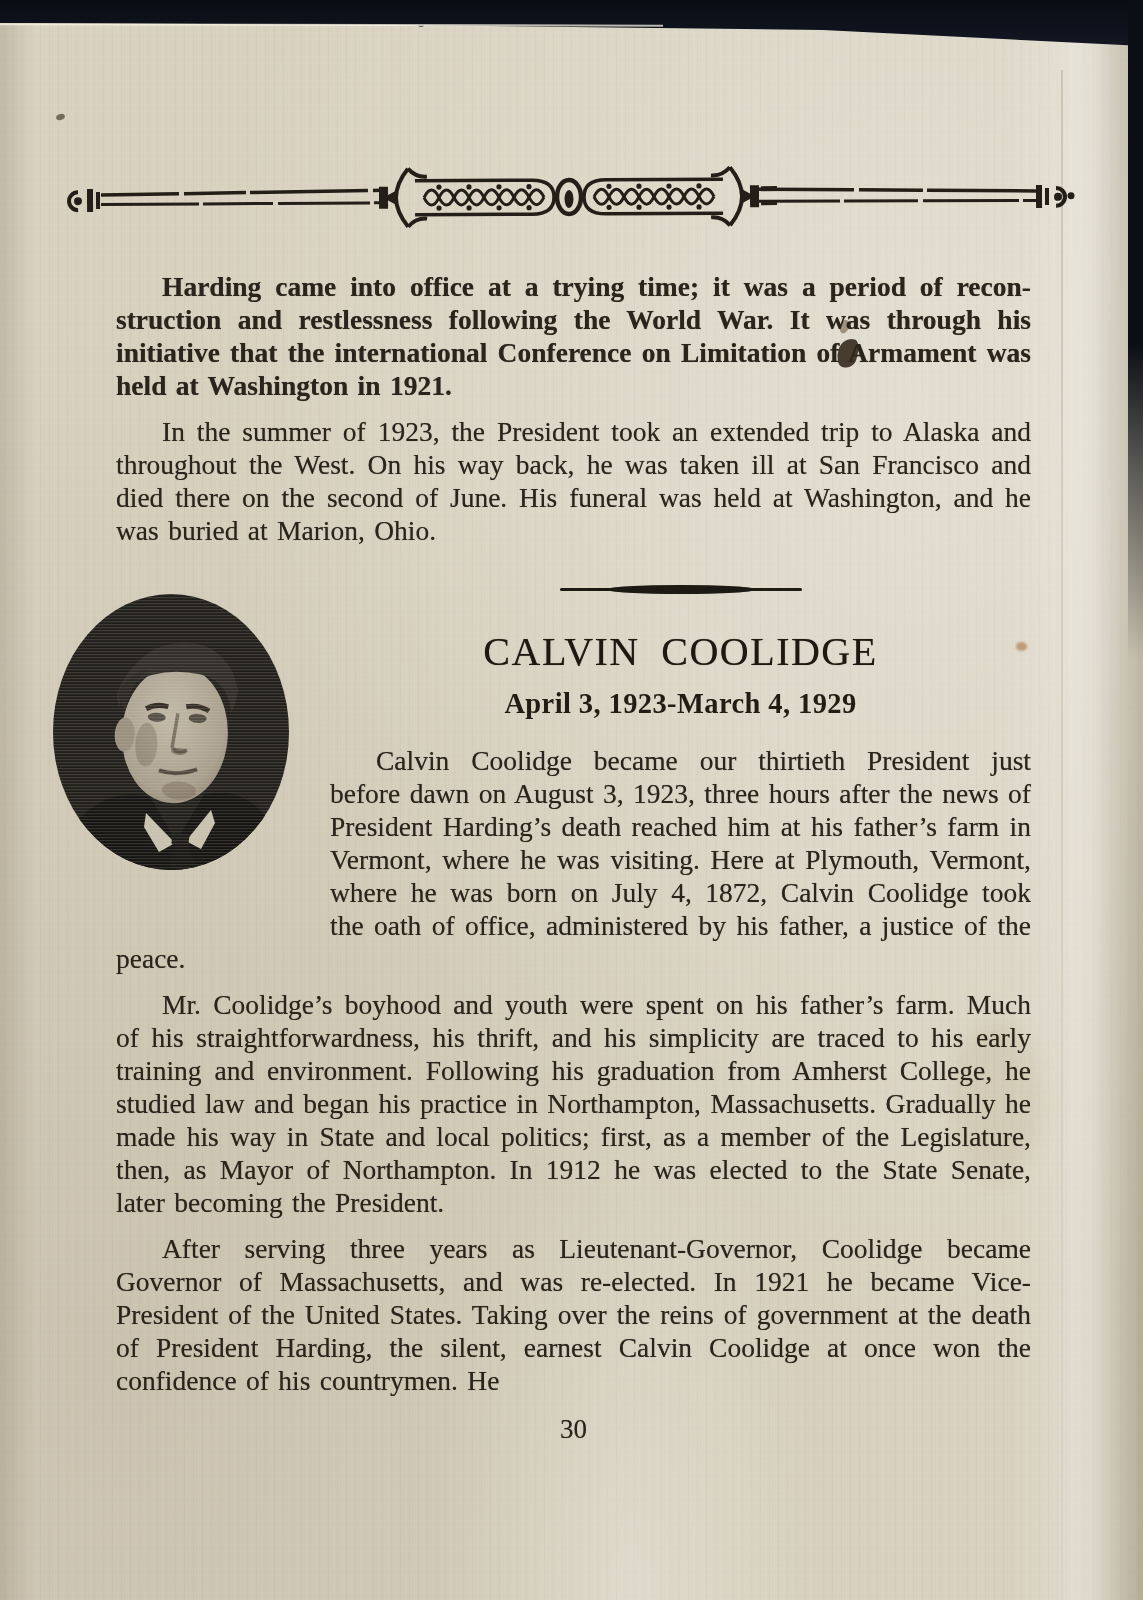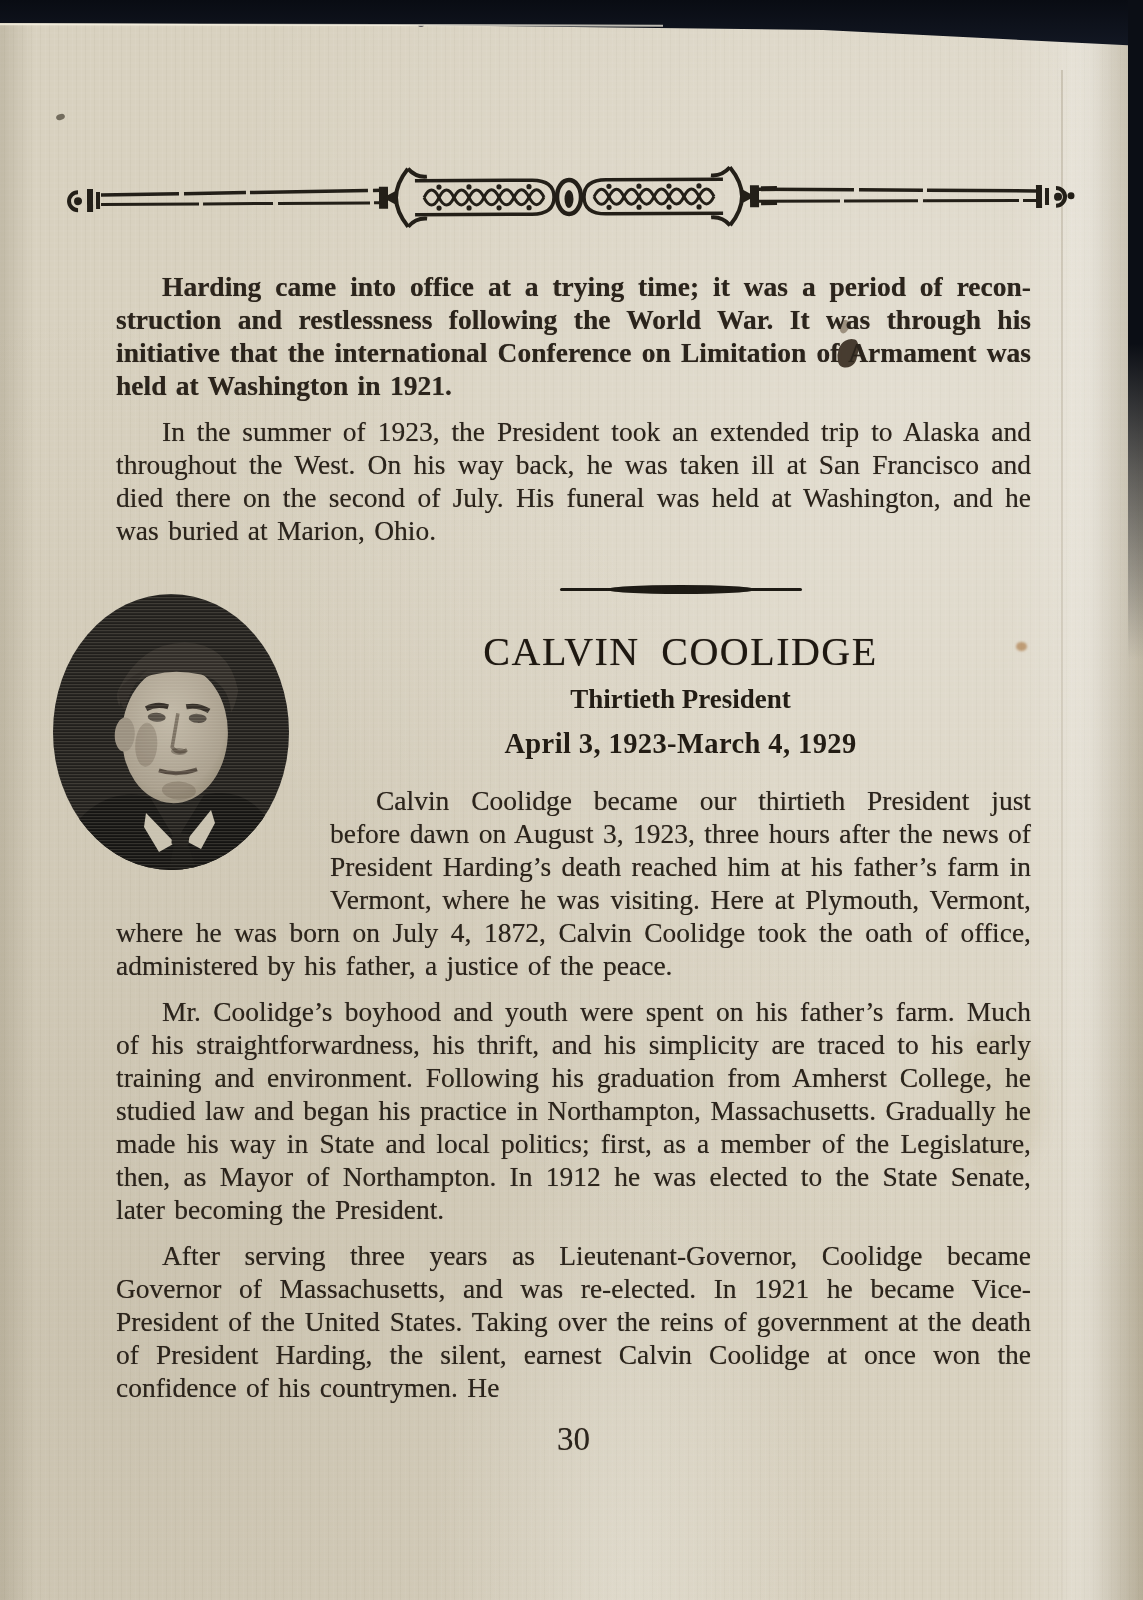--- a/index.html
+++ b/index.html
@@ -93,21 +93,21 @@
   }
   .section-subtitle{
     font-size:27px;font-weight:bold;text-align:center;margin:9px 0 0;color:#221c14;
   }
   .section-dates{
     font-size:28.5px;font-weight:bold;text-align:center;margin:13px 0 0;color:#221c14;letter-spacing:.4px;
   }
   .para-oath{margin-top:24px;}
   .para-boyhood{clear:none;}
   .page-number{
-    clear:both;text-align:center;font-size:33px;margin:17px 0 0;color:#2b241c;
+    clear:both;text-align:center;font-size:27px;margin:17px 0 0;color:#2b241c;
     text-shadow:0 0 .7px rgba(48,36,24,.5);
   }
 </style>
 </head>
 <body>
 
 <main class="page">
 
   <div class="top-edge"></div>
   <div class="top-edge-line"></div>
@@ -187,21 +187,21 @@
       <path d="M998,35 a9,9 0 1 1 0,18" stroke-width="4"></path>
       <circle cx="1000" cy="44" r="4" fill="#231f18" stroke="none"></circle>
       <circle cx="1013" cy="43" r="3.5" fill="#231f18" stroke="none"></circle>
     </svg>
   </div>
 
   <div class="content">
 
     <p class="body-para">Harding came into office at a trying time; it was a period of recon­struction and restlessness following the World War. It was through his initiative that the international Conference on Limitation of Armament was held at Washington in 1921.</p>
 
-    <p class="body-para">In the summer of 1923, the President took an extended trip to Alaska and throughout the West. On his way back, he was taken ill at San Francisco and died there on the second of July. His funeral was held at Washington, and he was buried at Marion, Ohio.</p>
+    <p class="body-para">In the summer of 1923, the President took an extended trip to Alaska and throughout the West. On his way back, he was taken ill at San Francisco and died there on the second of June. His funeral was held at Washington, and he was buried at Marion, Ohio.</p>
 
     <section class="coolidge-section">
 
       <div class="portrait">
         <svg viewBox="0 0 246 283" xmlns="http://www.w3.org/2000/svg">
           <defs>
             <clipPath id="ovalClip">
                 <ellipse cx="123" cy="141" rx="118" ry="138"></ellipse>
               </clipPath>
             <pattern id="halftone" width="3" height="3" patternUnits="userSpaceOnUse">
@@ -251,21 +251,20 @@
           </g>
         </svg>
       </div>
 
       <div class="rule">
         <span class="rule-line"></span>
       </div>
 
       <h2 class="section-title">CALVIN COOLIDGE</h2>
 
-      <h3 class="section-subtitle">Thirtieth President</h3>
 
       <h4 class="section-dates">April 3, 1923-March 4, 1929</h4>
 
       <p class="body-para para-oath">Calvin Coolidge became our thirtieth President just before dawn on August 3, 1923, three hours after the news of President Harding’s death reached him at his father’s farm in Vermont, where he was visiting. Here at Plymouth, Vermont, where he was born on July 4, 1872, Calvin Coolidge took the oath of office, administered by his father, a justice of the peace.</p>
 
       <p class="body-para para-boyhood">Mr. Coolidge’s boyhood and youth were spent on his father’s farm. Much of his straightforwardness, his thrift, and his simplicity are traced to his early training and environment. Following his graduation from Amherst College, he studied law and began his practice in Northampton, Massachusetts. Gradually he made his way in State and local politics; first, as a member of the Legislature, then, as Mayor of Northampton. In 1912 he was elected to the State Senate, later becoming the President.</p>
 
       <p class="body-para para-career">After serving three years as Lieutenant-Governor, Coolidge became Governor of Massachusetts, and was re-elected. In 1921 he became Vice-President of the United States. Taking over the reins of government at the death of President Harding, the silent, earnest Calvin Coolidge at once won the confidence of his countrymen. He</p>
 
     </section>

